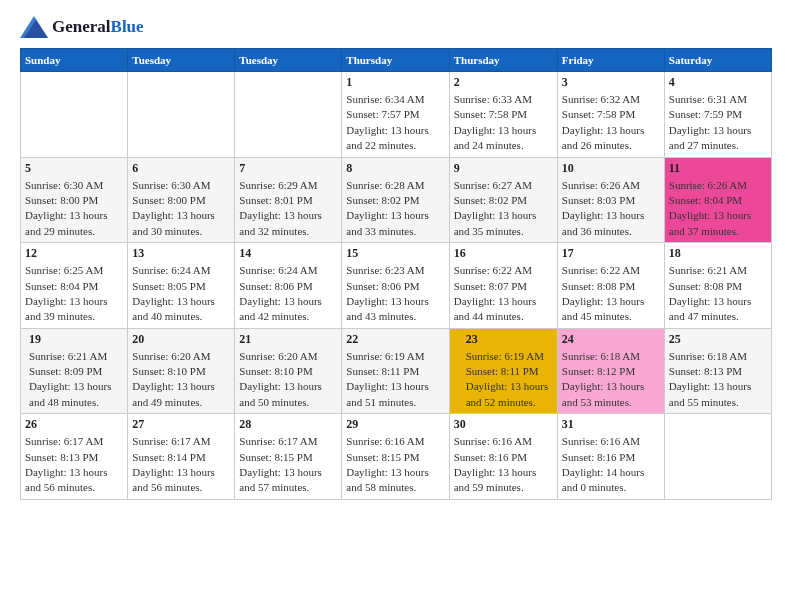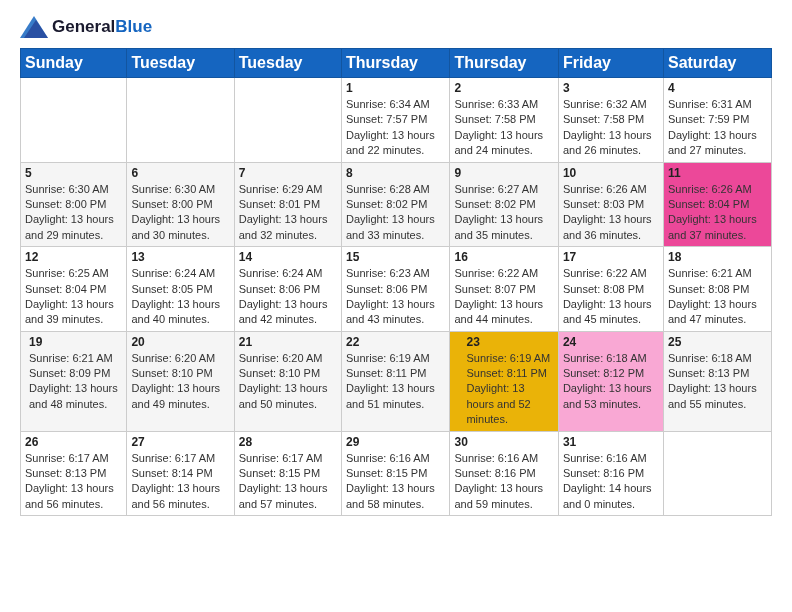--- a/index.html
+++ b/index.html
@@ -8,20 +8,21 @@
       background: #fff;
       width: 792px;
       height: 612px;
       overflow: hidden;
     }
     .page {
       width: 792px;
       min-height: 612px;
       padding: 16px 20px 10px 20px;
       background: #fff;
+      font-family: Liberation Serif, serif;
     }
     .header {
       display: flex;
       justify-content: space-between;
       align-items: flex-start;
       margin-bottom: 10px;
     }
     .logo {
       display: flex;
       align-items: center;
@@ -44,21 +45,21 @@
       color: #1a1a2e;
     }
     .calendar {
       width: 100%;
       border-collapse: collapse;
       border: 1px solid #ccc;
     }
     .calendar th {
       background: #1565c0;
       color: #fff;
-      font-size: 16px;
+      font-size: 11px;
       font-weight: bold;
       padding: 5px 4px;
       text-align: left;
       border: 1px solid #1255a0;
     }
     .calendar td {
       width: 113px;
       vertical-align: top;
       padding: 3px 4px 3px 4px;
       border: 1px solid #ccc;

